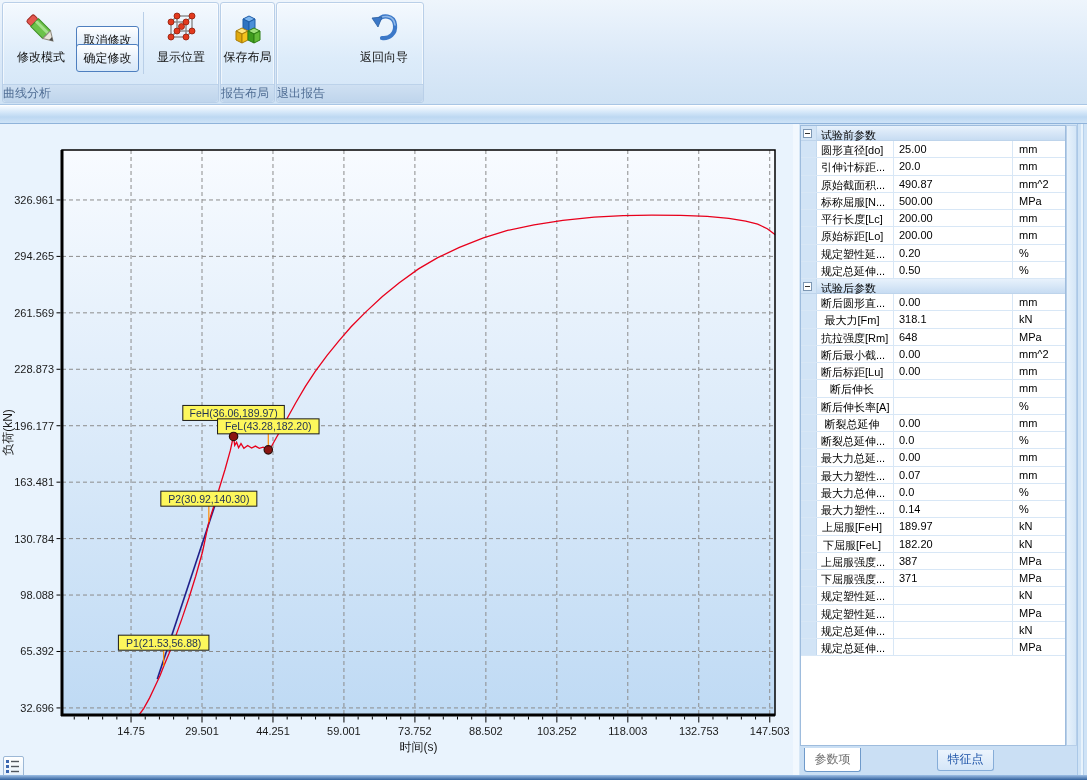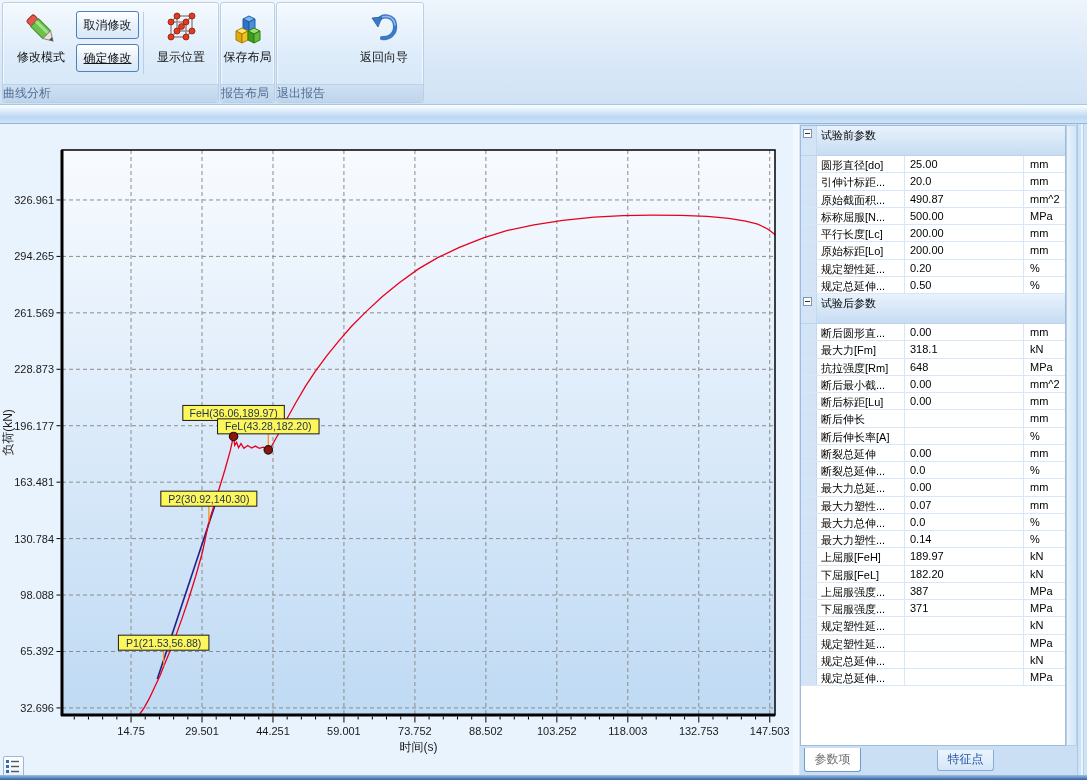--- a/index.html
+++ b/index.html
@@ -27,24 +27,24 @@
   .chartpanel{position:absolute;left:0;top:124px;width:793px;height:652px;background:#e9f3fd;}
   .splitter{position:absolute;left:793px;top:124px;width:7px;height:652px;background:#f2f8fe;border-right:1px solid #d7e7f6;box-sizing:border-box;}
   .listbtn{position:absolute;left:3px;top:632px;width:19px;height:19px;border:1px solid #9db8d6;border-radius:2px;
            background:linear-gradient(#ffffff,#e6f0fa);}
   
   .rightpanel{position:absolute;left:800px;top:124px;width:277px;height:652px;background:#cfe3f6;}
   .pgrid{position:absolute;left:0;top:1px;width:266px;height:621px;background:#fff;border:1px solid #9ebcdd;box-sizing:border-box;overflow:hidden;}
   .vscroll{position:absolute;left:266px;top:1px;width:11px;height:621px;background:linear-gradient(90deg,#e8f2fb,#d4e6f7);border:1px solid #b7cfe9;box-sizing:border-box;}
   .prow{display:flex;height:17.25px;box-sizing:border-box;border-bottom:1px solid #d8e7f6;font-size:11px;color:#000;}
   .prow .gut{width:16px;background:#d2e4f6;border-right:1px solid #c3d9ee;box-sizing:border-box;}
-  .prow .nm{width:88px;padding:2px 10px 0 4px;border-right:1px solid #d8e7f6;white-space:nowrap;overflow:hidden;box-sizing:border-box;}
+  .prow .nm{width:77px;padding:2px 10px 0 4px;border-right:1px solid #d8e7f6;white-space:nowrap;overflow:hidden;box-sizing:border-box;text-align:center;}
   .prow .val{width:119px;padding:2px 12px 0 5px;border-right:1px solid #d8e7f6;white-space:nowrap;overflow:hidden;box-sizing:border-box;}
   .prow .unit{flex:1;padding:2px 4px 0 6px;white-space:nowrap;overflow:hidden;}
-  .psec{display:flex;height:30px;box-sizing:border-box;background:linear-gradient(#e8f2fc,#c7dcf2);
+  .psec{display:flex;height:15px;box-sizing:border-box;background:linear-gradient(#e8f2fc,#c7dcf2);
         border-bottom:1px solid #bed4eb;font-size:11px;color:#000;}
   .psec .gut{width:16px;background:#d2e4f6;border-right:1px solid #c3d9ee;box-sizing:border-box;}
   .psec .sectitle{padding:2px 0 0 4px;white-space:nowrap;}
   .minus{display:block;width:9px;height:9px;border:1px solid #7e98b4;background:#fff;position:relative;margin:3px 0 0 2px;box-sizing:border-box;}
   .minus::after{content:"";position:absolute;left:1px;right:1px;top:3px;height:1px;background:#333;}
   
   .tabbar{position:absolute;left:0;top:622px;width:277px;height:30px;background:#cadff4;}
   .tab{position:absolute;box-sizing:border-box;font-size:12px;text-align:center;cursor:default;}
   .tab.active{top:2px;height:24px;background:#fff;border:1px solid #6f9aca;border-top:none;border-radius:0 0 3px 3px;color:#737373;line-height:22px;}
   .tab.inactive{top:4px;height:21px;background:linear-gradient(#ecf4fd,#d5e6f8);border:1px solid #86add8;border-top:none;border-radius:0 0 3px 3px;color:#1e54a8;line-height:19px;}
@@ -67,22 +67,22 @@
               <rect x="3" y="15" width="7" height="10" rx="2" fill="#e4574f" stroke="#a03028" stroke-width="1"></rect>
               <rect x="10" y="14.5" width="17" height="11" fill="#6cc24a" stroke="#3e8f27" stroke-width="1"></rect>
               <rect x="10" y="16.5" width="17" height="3" fill="#a5e08c"></rect>
               <polygon points="27,14.5 36,20 27,25.5" fill="#e8e4da" stroke="#8f8a7e" stroke-width="1"></polygon>
               <polygon points="32.5,17.9 36,20 32.5,22.1" fill="#4a4a4a"></polygon>
             </g>
           </svg>
         </div>
         <div class="blabel">修改模式</div>
       </div>
-      <div class="smbtn" style="top:8px;">取消修改</div>
-      <div class="smbtn" style="top:41px;text-decoration:underline;">确定修改</div>
+      <div class="smbtn" style="top:23px;">取消修改</div>
+      <div class="smbtn" style="top:41px;">确定修改</div>
       <div class="vsep" style="left:140px;top:9px;height:62px;"></div>
       <div class="bigbtn" style="left:144px;width:68px;">
         <div class="bicon">
           <svg width="38" height="40" viewBox="0 0 38 40">
             <g stroke="#8a8a8a" stroke-width="1.4" fill="none">
               <rect x="9" y="13" width="15" height="15"></rect>
               <rect x="15" y="7" width="15" height="15"></rect>
               <line x1="9" y1="13" x2="15" y2="7"></line>
                 <line x1="24" y1="13" x2="30" y2="7"></line>
               <line x1="9" y1="28" x2="15" y2="22"></line>

